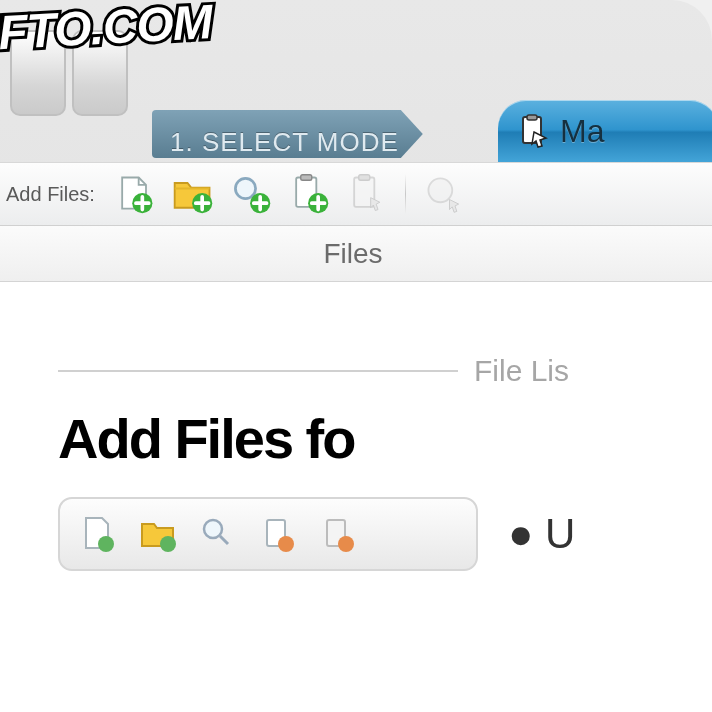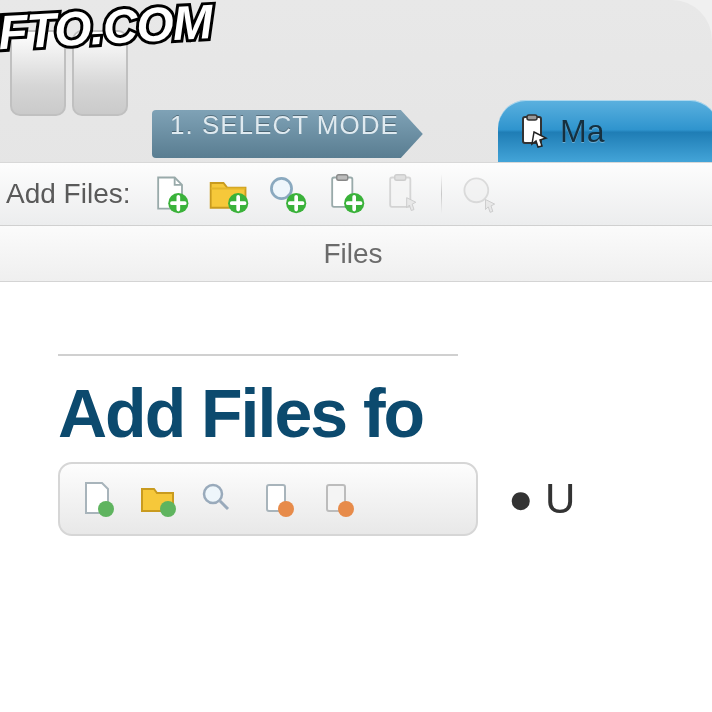--- a/index.html
+++ b/index.html
@@ -67,21 +67,21 @@
     transform: rotate(-3deg);
     z-index: 21;
     white-space: nowrap;
   }
   .step-chevron {
     position: absolute;
     top: 110px;
     left: 192px;
     height: 48px;
     display: flex;
-    align-items: flex-start;
+    align-items: flex-end;
     padding: 0 24px 0 18px;
     background: linear-gradient(180deg, #7fa2b6 0%, #597d91 100%);
     clip-path: polygon(0 0, calc(100% - 22px) 0, 100% 50%, calc(100% - 22px) 100%, 0 100%);
     border-radius: 4px 0 0 4px;
   }
   .step-chevron span {
     color: #dfeaf0;
     font-size: 26px;
     font-weight: 400;
     letter-spacing: 1px;
@@ -123,21 +123,21 @@
     background: linear-gradient(180deg, #fdfdfd 0%, #ecedee 100%);
     border-top: 1px solid #d8d8d8;
     border-bottom: 1px solid #d0d0d0;
     display: flex;
     align-items: center;
     padding-left: 12px;
     gap: 10px;
   }
   .toolbar-label {
     color: #5a5a5a;
-    font-size: 28px;
+    font-size: 20px;
     font-weight: 400;
     margin-right: 6px;
   }
   .tb-icon {
     width: 48px;
     height: 48px;
     display: flex;
     align-items: center;
     justify-content: center;
     cursor: pointer;
@@ -183,26 +183,26 @@
   .fld-line {
     flex: 0 0 400px;
     height: 2px;
     background: #d0d0d0;
   }
   .fld-text {
     color: #a6a6a6;
     font-size: 30px;
   }
   .big-title {
-    color: #0c4a6e;
-    font-size: 68px;
+    color: #000000;
+    font-size: 56px;
     font-weight: 700;
     letter-spacing: -2px;
     white-space: nowrap;
-    margin-bottom: 10px;
+    margin-bottom: 26px;
   }
   .bottom-row {
     display: flex;
     align-items: center;
     gap: 30px;
   }
   .btn-bar {
     height: 74px;
     width: 420px;
     background: linear-gradient(180deg, #fdfdfd 0%, #e8e8e8 100%);
@@ -305,20 +305,21 @@
     </div>
   </div>
 
   <div class="header-row">
     <span class="header-label">Files</span>
   </div>
 
   <div class="main-area">
     <div class="file-list-divider">
       <div class="fld-line"></div>
+      <span class="fld-text">File Lis</span>
     </div>
     <div class="big-title">Add Files fo</div>
     <div class="bottom-row">
       <div class="btn-bar">
         <svg class="btn-bar-icon" viewBox="0 0 40 40">
           <path d="M8 4 h16 l6 6 v24 h-22 z" fill="#fff" stroke="#a8b4bb" stroke-width="2"></path>
           <circle cx="28" cy="30" r="8" fill="#5fb45f"></circle>
         </svg>
         <svg class="btn-bar-icon" viewBox="0 0 40 40">
           <path d="M4 10 h12 l3 4 h16 v18 h-31 z" fill="#f6c83a" stroke="#c99b1f" stroke-width="2"></path>

